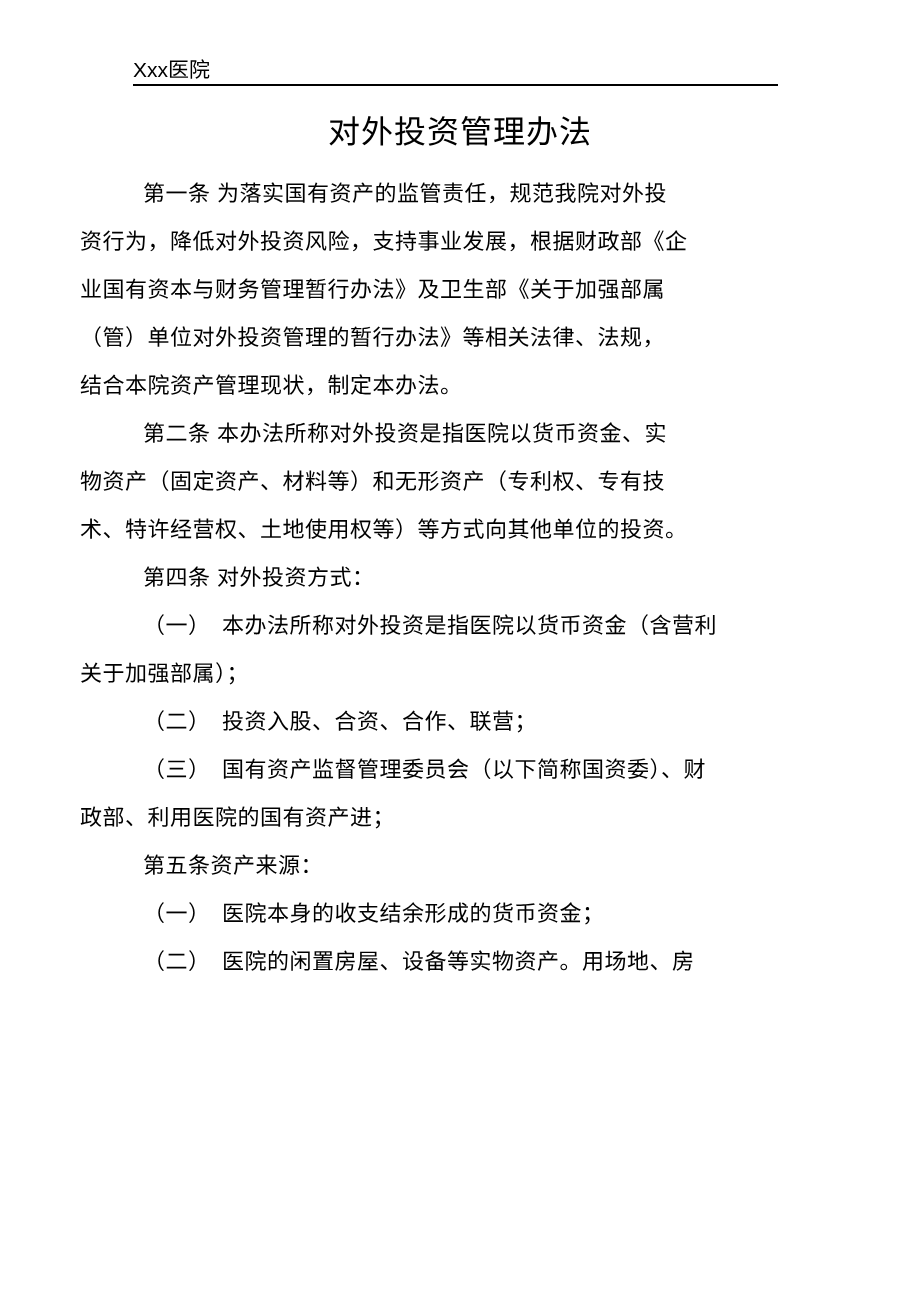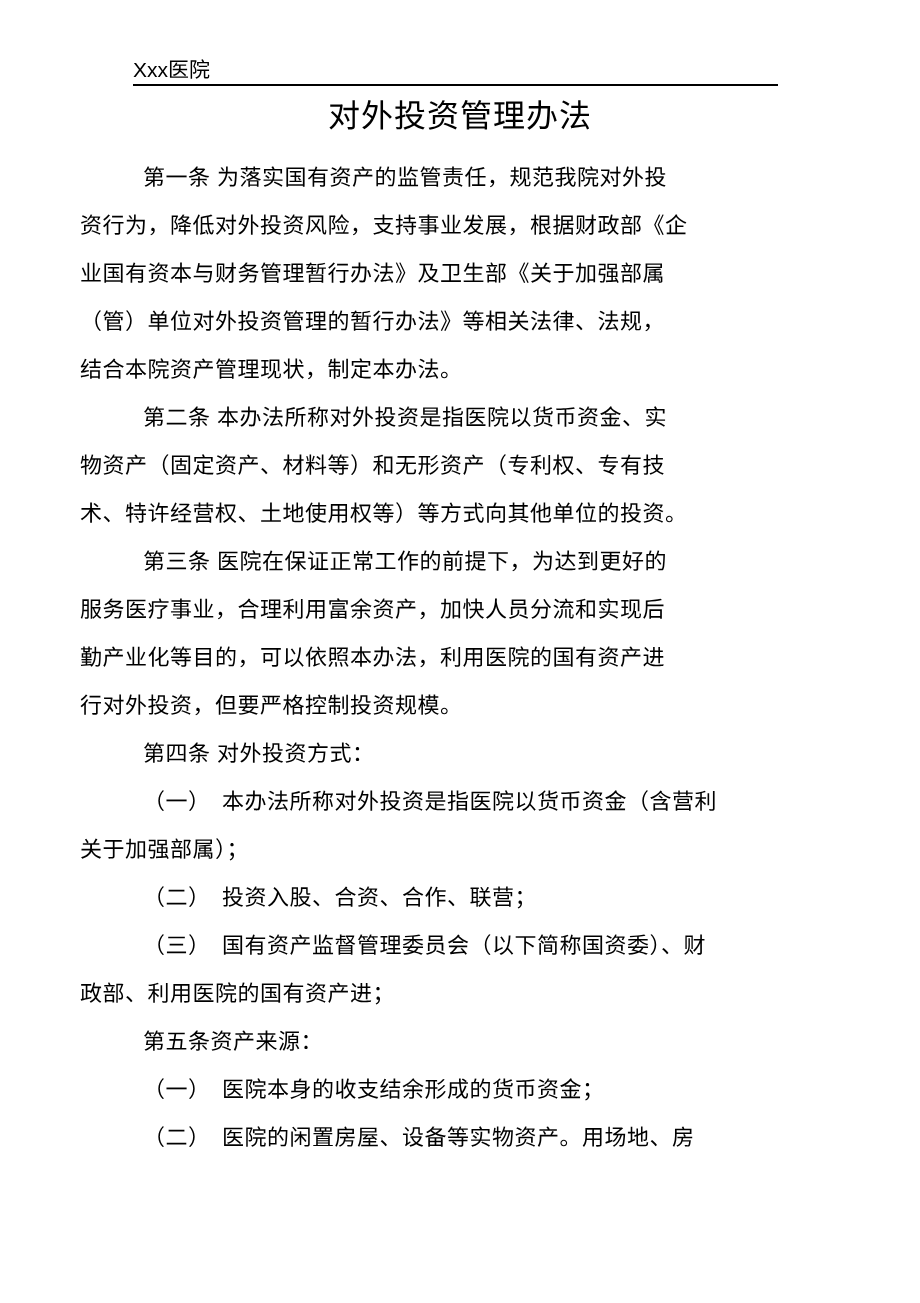--- a/index.html
+++ b/index.html
@@ -23,21 +23,21 @@
     border-bottom: 2px solid #000000;
     padding-bottom: 3px;
   }
   .doc-header .header-text {
     font-size: 21px;
     line-height: 20px;
     color: #000000;
   }
   
   .doc-title {
-    margin: 8px 0 0 0;
+    margin: 24px 0 0 0;
     text-align: center;
     font-size: 32px;
     font-weight: 500;
     line-height: 44px;
     letter-spacing: 1px;
     color: #000000;
   }
   
   .doc-body {
     margin: 16px 120px 0 80px;
@@ -75,26 +75,20 @@
         <div class="line">业国有资本与财务管理暂行办法》及卫生部《关于加强部属</div>
         <div class="line">（管）单位对外投资管理的暂行办法》等相关法律、法规，</div>
         <div class="line">结合本院资产管理现状，制定本办法。</div>
       </div>
       <div class="paragraph">
         <div class="line first-line">第二条 本办法所称对外投资是指医院以货币资金、实</div>
         <div class="line">物资产（固定资产、材料等）和无形资产（专利权、专有技</div>
         <div class="line">术、特许经营权、土地使用权等）等方式向其他单位的投资。</div>
       </div>
       <div class="paragraph">
-        <div class="line first-line">第三条 医院在保证正常工作的前提下，为达到更好的</div>
-        <div class="line">服务医疗事业，合理利用富余资产，加快人员分流和实现后</div>
-        <div class="line">勤产业化等目的，可以依照本办法，利用医院的国有资产进</div>
-        <div class="line">行对外投资，但要严格控制投资规模。</div>
-      </div>
-      <div class="paragraph">
         <div class="line first-line">第四条 对外投资方式：</div>
       </div>
       <div class="paragraph">
         <div class="line first-line">（一）　本办法所称对外投资是指医院以货币资金（含营利</div>
         <div class="line">关于加强部属）；</div>
       </div>
       <div class="paragraph">
         <div class="line first-line">（二）　投资入股、合资、合作、联营；</div>
       </div>
       <div class="paragraph">

